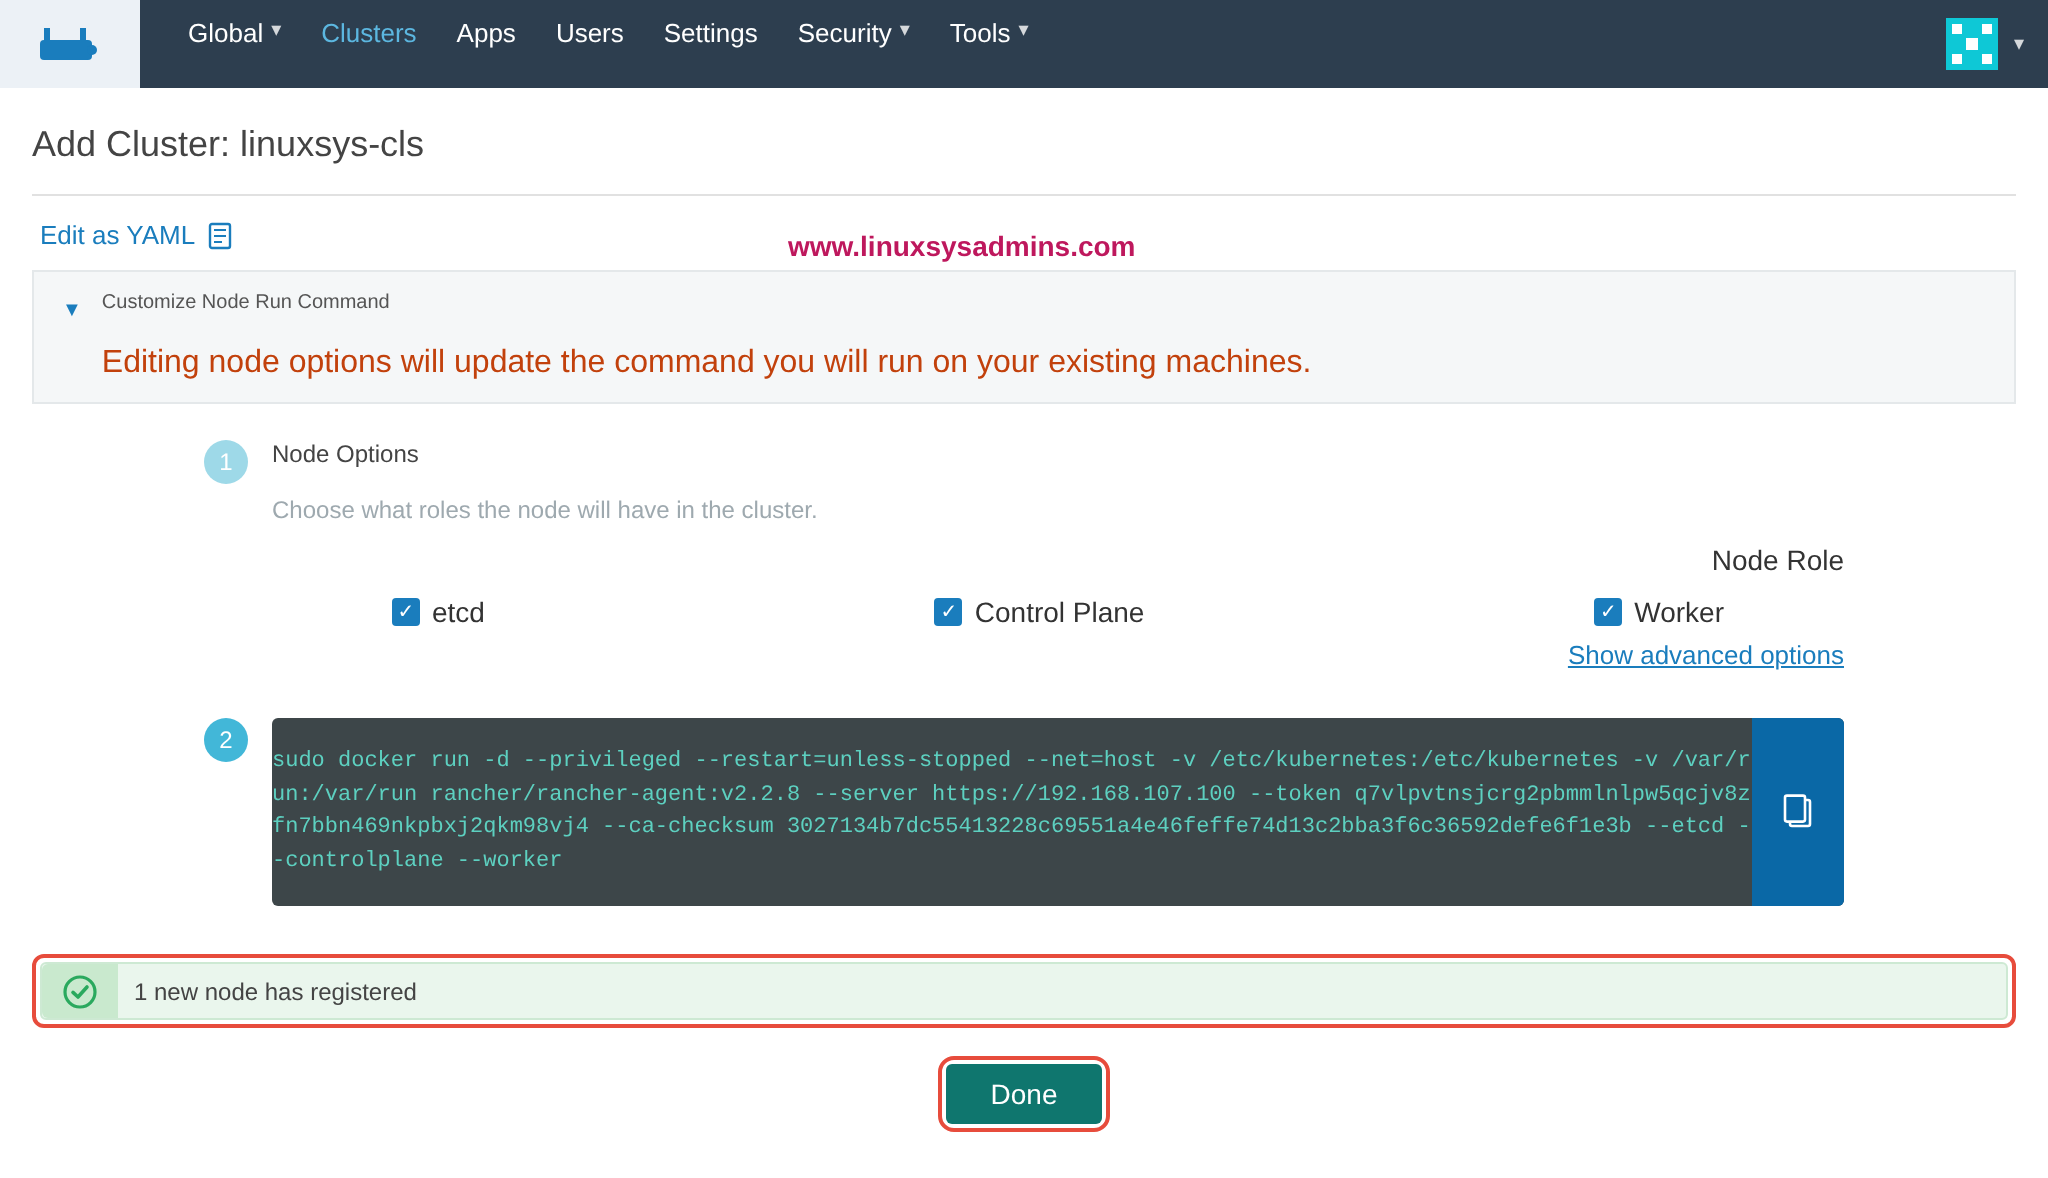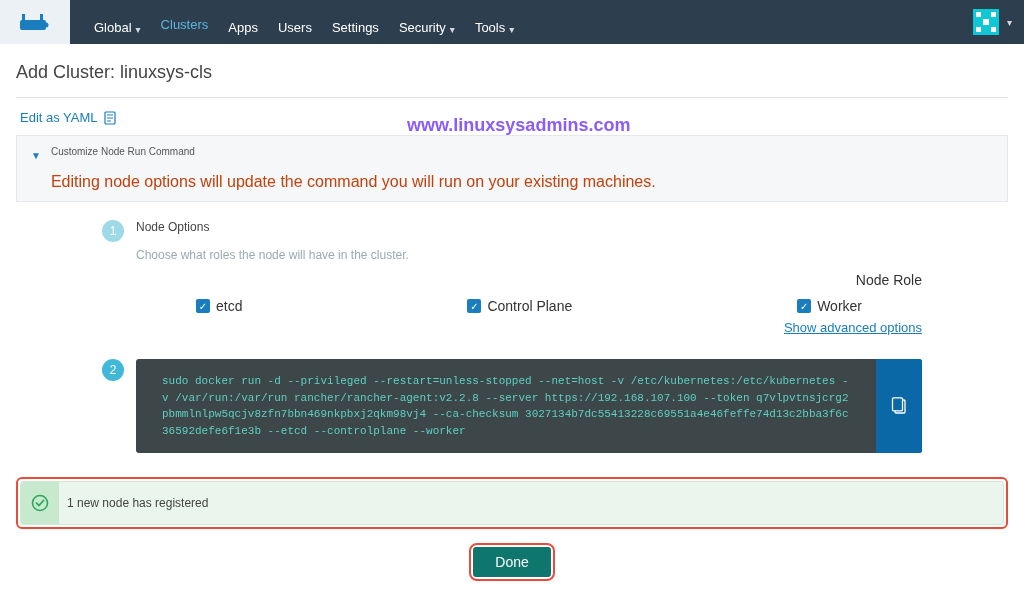--- a/index.html
+++ b/index.html
@@ -3,33 +3,33 @@
   <meta charset="utf-8">
   <style>
     * { box-sizing: border-box; margin: 0; padding: 0; }
     body { font-family: -apple-system, BlinkMacSystemFont, "Segoe UI", Helvetica, Arial, sans-serif; font-size: 13px; color: #333; background: #fff; width: 1024px; height: 589px; overflow: hidden; }
     
     
     .topnav { background: #2d3e4f; height: 44px; display: flex; align-items: stretch; }
     .logo-area { width: 70px; background: #ecf1f6; display: flex; align-items: center; justify-content: center; }
     .logo-cow { color: #1a7dbd; font-size: 20px; }
     .nav-items { display: flex; align-items: center; padding-left: 14px; gap: 0; flex: 1; }
-    .nav-item { color: #fff; padding: 0 10px; height: 26px; display: flex; align-items: flex-end; font-size: 13px; cursor: pointer; gap: 4px; }
+    .nav-item { color: #fff; padding: 0 10px; height: 26px; display: flex; align-items: flex-start; font-size: 13px; cursor: pointer; gap: 4px; }
     .nav-item.active { color: #5cb7e0; border-bottom: 3px solid transparent; }
     .nav-right { display: flex; align-items: center; padding-right: 12px; gap: 8px; }
     .user-icon { width: 26px; height: 26px; background: #0ec8d6; display: inline-block; }
     .chevron { font-size: 10px; opacity: 0.8; }
     
     
     .page { padding: 18px 16px 0 16px; }
     .page-title { font-size: 18px; font-weight: 400; color: #444; padding-bottom: 14px; }
     hr.divider { border: none; border-top: 1px solid #e1e1e1; }
     
     .edit-yaml { display: flex; align-items: center; gap: 6px; color: #1a7dbd; padding: 12px 4px 10px 4px; cursor: pointer; font-size: 13px; }
-    .watermark { position: absolute; left: 407px; top: 115px; color: #8b5cf6; font-family: "Comic Sans MS", cursive, sans-serif; font-size: 18px; font-weight: bold; }
+    .watermark { position: absolute; left: 394px; top: 115px; color: #be185d; font-family: "Comic Sans MS", cursive, sans-serif; font-size: 14px; font-weight: bold; }
     
     
     .acc-header { background: #f5f7f8; border: 1px solid #e4e8ea; padding: 10px 14px; display: flex; gap: 10px; align-items: flex-start; }
     .acc-caret { color: #1a7dbd; font-size: 10px; margin-top: 4px; }
     .acc-title { font-size: 10px; color: #555; }
     .acc-sub { color: #c2410c; font-size: 16px; margin-top: 16px; }
     
     .content-area { padding: 18px 0 0 0; }
     .step-row { display: flex; gap: 12px; padding: 0 86px 0 86px; margin-bottom: 24px; }
     .step-badge { width: 22px; height: 22px; border-radius: 50%; background: #42b7d8; color: #fff; font-size: 12px; display: flex; align-items: center; justify-content: center; flex-shrink: 0; }
@@ -39,27 +39,27 @@
     .step-sub { color: #9ea9af; font-size: 12px; margin-bottom: 10px; }
     .step-label { font-size: 14px; color: #333; margin-bottom: 10px; text-align: right; }
     
     .roles-row { display: flex; align-items: center; justify-content: space-between; padding: 0 60px 0 60px; }
     .role-item { display: flex; align-items: center; gap: 6px; font-size: 14px; }
     .cb { width: 14px; height: 14px; background: #1a7dbd; border-radius: 2px; display: inline-flex; align-items: center; justify-content: center; color: #fff; font-size: 10px; }
     .adv-link { text-align: right; padding-top: 6px; color: #1a7dbd; font-size: 13px; cursor: pointer; text-decoration: underline; }
     
     
     .code-wrap { display: flex; background: #3d4649; border-radius: 3px; overflow: hidden; }
-    .code-text { flex: 1; padding: 14px 26px; color: #5dd0c0; font-family: "Courier New", monospace; font-size: 11px; line-height: 1.5; word-break: break-all; white-space: pre-wrap; }
+    .code-text { flex: 1; padding: 14px 0; color: #5dd0c0; font-family: "Courier New", monospace; font-size: 11px; line-height: 1.5; word-break: break-all; white-space: pre-wrap; }
     .copy-btn { width: 46px; background: #0a68a6; display: flex; align-items: center; justify-content: center; color: #fff; cursor: pointer; }
     
     
     .banner-wrap { padding: 0 16px; margin-top: 18px; }
     .banner { border: 2px solid #e74c3c; border-radius: 6px; padding: 2px; }
-    .banner-inner { background: #eaf6ed; border: 1px solid #cde9d3; display: flex; align-items: center; gap: 8px; padding: 0; height: 44px; border-radius: 3px; }
+    .banner-inner { background: #eaf6ed; border: 1px solid #cde9d3; display: flex; align-items: center; gap: 8px; padding: 0; height: 29px; border-radius: 3px; }
     .banner-icon-box { width: 38px; height: 100%; background: #c9e9ce; display: flex; align-items: center; justify-content: center; color: #2aa95e; font-size: 16px; border-radius: 3px 0 0 3px; }
     .banner-text { font-size: 12px; color: #444; }
     
     .done-wrap { display: flex; justify-content: center; padding: 14px 0; }
     .done-highlight { border: 2px solid #e74c3c; border-radius: 8px; padding: 2px; }
     .done-btn { background: #0f766e; color: #fff; border: none; padding: 7px 22px; border-radius: 3px; font-size: 14px; cursor: pointer; }
     
     svg { display: block; }
   </style>
 </head>

